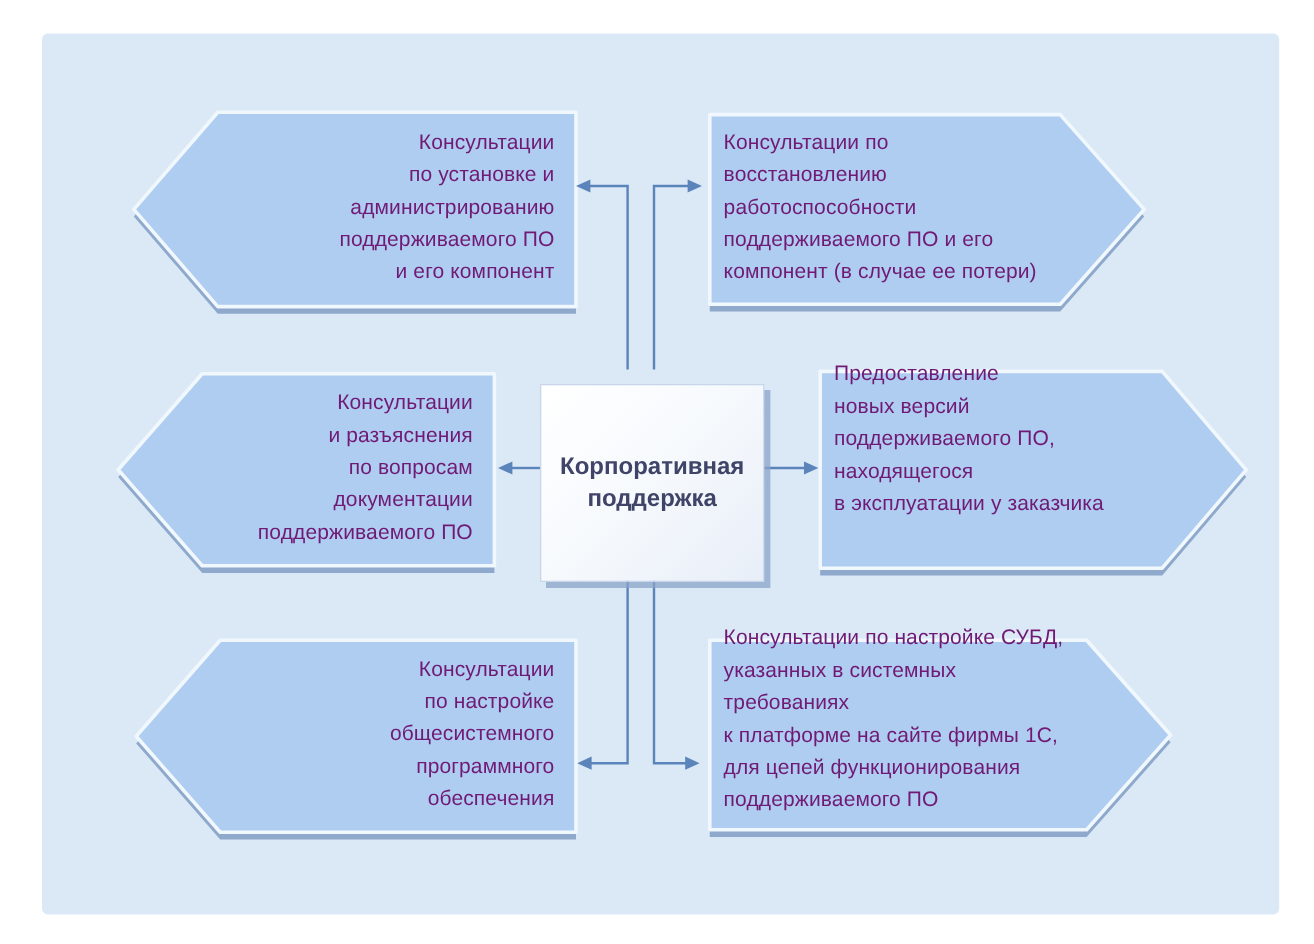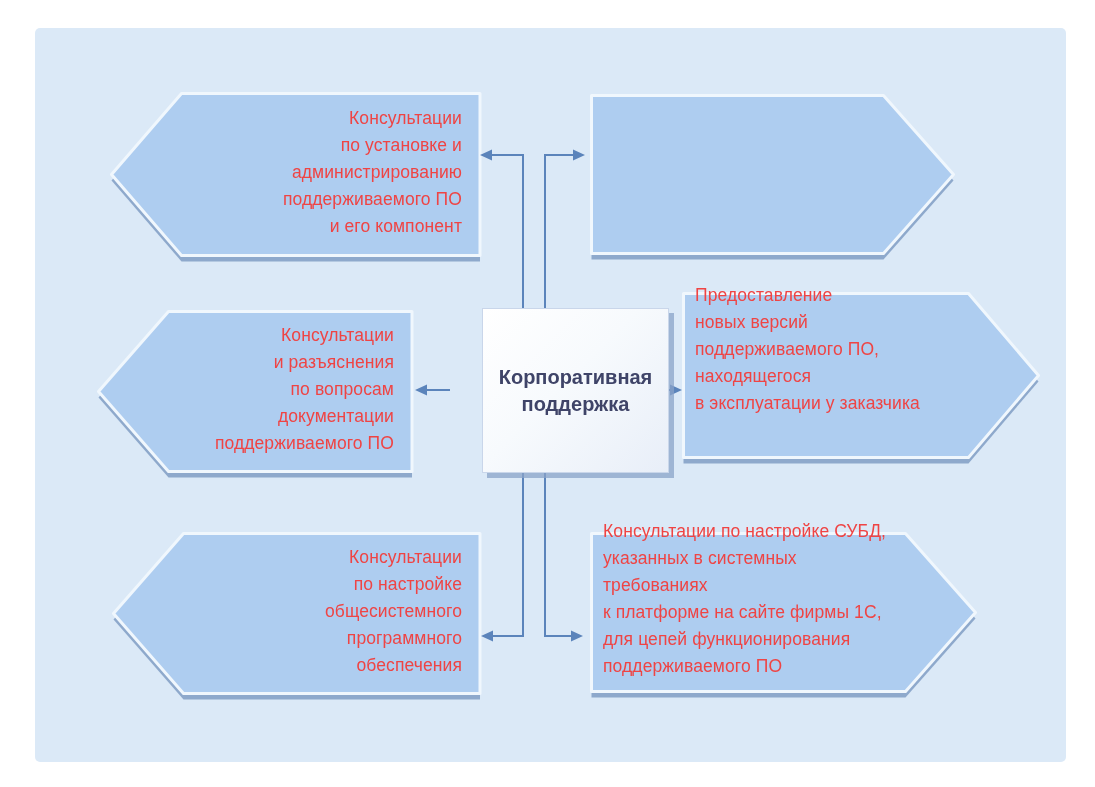--- a/index.html
+++ b/index.html
@@ -12,30 +12,30 @@
     position:absolute;left:35px;top:28px;width:1031px;height:734px;
     background:#dbe9f7;border-radius:5px;
   }
   .overlay{position:absolute;left:0;top:0;width:1095px;height:787px;pointer-events:none;}
   .node{position:absolute;}
   .node svg.shape{position:absolute;left:0;top:0;overflow:visible;display:block;}
   .face{fill:#aecdf0;stroke:#f0f7fd;stroke-width:3;stroke-linejoin:round;}
   .shadow{fill:#8ea9cc;stroke:none;}
   .label{
     position:absolute;top:0;bottom:4px;display:flex;flex-direction:column;justify-content:center;
-    color:#ef4444;font-size:17.5px;line-height:27px;white-space:pre-line;letter-spacing:0.1px;
+    color:#701a75;font-size:17.5px;line-height:27px;white-space:pre-line;letter-spacing:0.1px;
   }
   .label.align-right{text-align:right;}
   .label.align-left{text-align:left;}
   .center-box{
-    position:absolute;left:450px;top:308px;width:187px;height:165px;
+    position:absolute;left:450px;top:320px;width:187px;height:165px;
     background:linear-gradient(135deg,#ffffff 0%,#f7fafd 45%,#e8eef8 100%);
     border:1px solid #c9d6ea;box-sizing:border-box;
     box-shadow:5px 5px 0 rgba(138,163,200,0.75);
-    display:flex;align-items:center;justify-content:center;margin-left:32px;
+    display:flex;align-items:center;justify-content:center;
   }
   .center-title{
     color:#3f4468;font-size:20px;font-weight:bold;line-height:27px;
     text-align:center;white-space:pre-line;
   }
   .connector-line{stroke:#5b84bb;stroke-width:2;fill:none;}
   .arrow-head{fill:#5b84bb;stroke:none;}
 </style>
 </head>
 <body>
@@ -76,23 +76,28 @@
 общесистемного
 программного
 обеспечения</div>
 </div>
 
 <div class="node" style="left:590px;top:94px;width:365px;height:161px">
   <svg class="shape" width="365" height="169" viewBox="0 0 365 169">
     <polygon class="shadow" points="1.5,7.5 293.5,7.5 363.5,86.5 293.5,165.5 1.5,165.5"></polygon>
     <polygon class="face" points="1.5,1.5 293.5,1.5 363.5,80.5 293.5,159.5 1.5,159.5"></polygon>
   </svg>
+  <div class="label align-left" style="left:13px;right:72px">Консультации по
+восстановлению
+работоспособности
+поддерживаемого ПО и его
+компонент (в случае ее потери)</div>
 </div>
 
-<div class="node" style="left:682px;top:292px;width:358px;height:119px">
+<div class="node" style="left:682px;top:308px;width:358px;height:119px">
   <svg class="shape" width="358" height="175" viewBox="0 0 358 175">
     <polygon class="shadow" points="1.5,7.5 286.5,7.5 356.5,89.5 286.5,171.5 1.5,171.5"></polygon>
     <polygon class="face" points="1.5,1.5 286.5,1.5 356.5,83.5 286.5,165.5 1.5,165.5"></polygon>
   </svg>
   <div class="label align-left" style="left:13px;right:72px">Предоставление
 новых версий
 поддерживаемого ПО,
 находящегося
 в эксплуатации у заказчика</div>
 </div>

